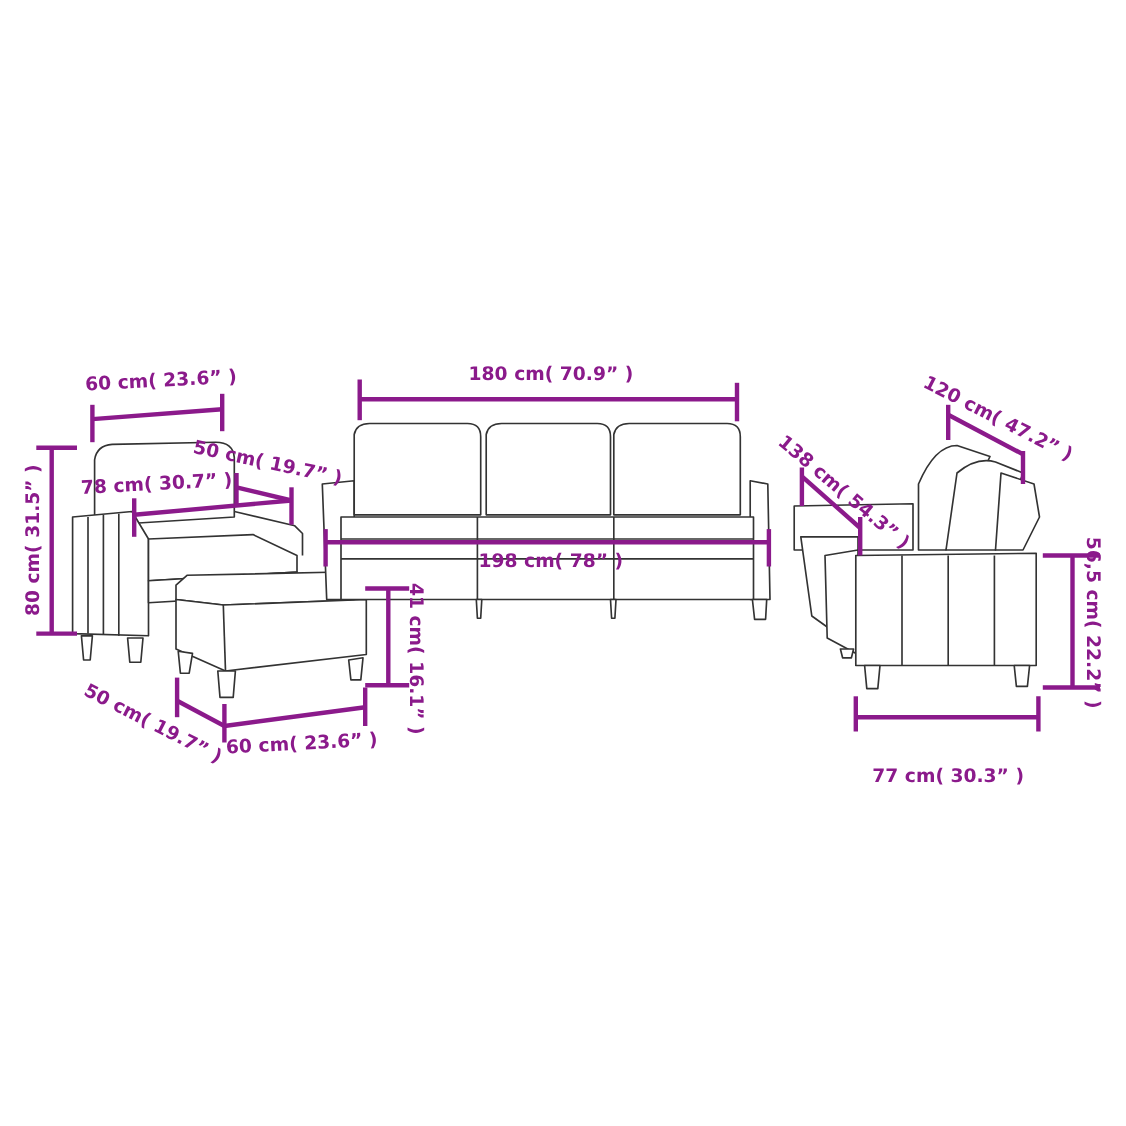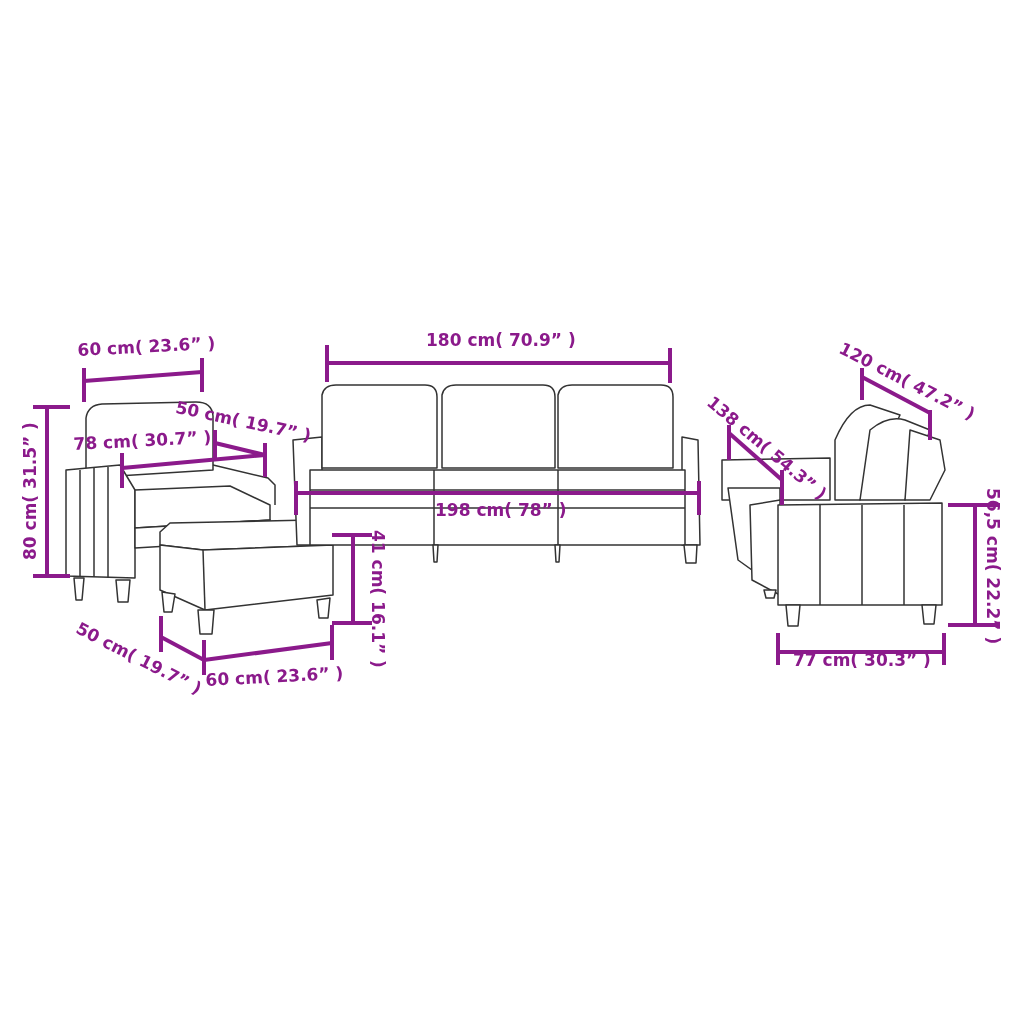--- a/index.html
+++ b/index.html
@@ -130,13 +130,13 @@
 <div class="lbl" style="left:388px;top:530px;transform:rotate(90deg);">41 cm( 16.1” )</div>
 <div class="lbl" style="left:205px;top:670px;transform:rotate(-3deg);">60 cm( 23.6” )</div>
 <div class="lbl" style="left:82px;top:618px;transform:rotate(27deg);">50 cm( 19.7” )</div>
 
 <div class="lbl" style="left:426px;top:330px;text-align:center;">180 cm( 70.9” )</div>
 <div class="lbl" style="left:435px;top:468px;margin-top:32px;">198 cm( 78” )</div>
 
 <div class="lbl" style="left:845px;top:338px;transform:rotate(27deg);">120 cm( 47.2” )</div>
 <div class="lbl" style="left:716px;top:392px;transform:rotate(40deg);">138 cm( 54.3” )</div>
 <div class="lbl" style="left:1003px;top:488px;transform:rotate(90deg);">56,5 cm( 22.2” )</div>
-<div class="lbl" style="left:793px;top:650px;">77 cm( 30.3” )</div>
+<div class="lbl" style="left:793px;top:696px;">77 cm( 30.3” )</div>
 
 </body></html>

